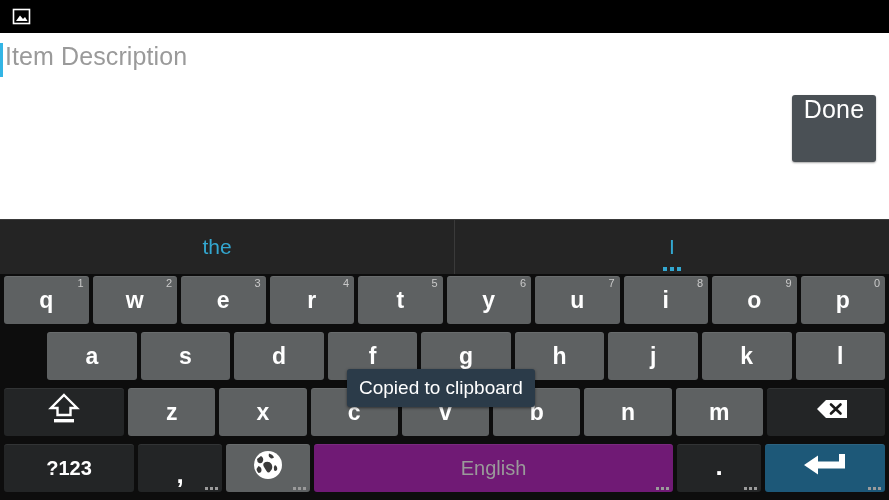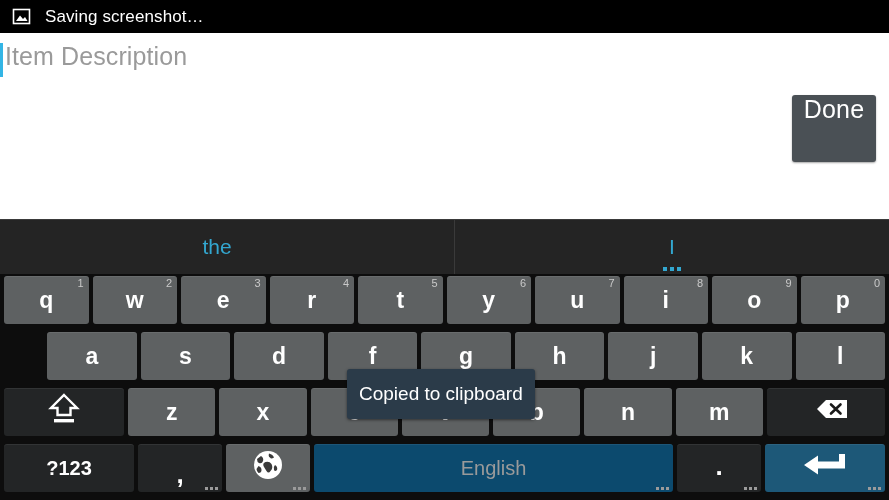--- a/index.html
+++ b/index.html
@@ -187,39 +187,39 @@
     background: #9b9b9b;
     display: block;
   }
   
   #row3 .shift { flex: 0 0 120px; }
   #row3 .backspace { flex: 0 0 118px; }
   
   #row4 .k123 { flex: 0 0 130px; }
   #row4 .comma { flex: 0 0 84px; }
   #row4 .globe { flex: 0 0 84px; background:#5e6162; }
-  #row4 .space { flex: 1 1 auto; background:#0c4a6e; }
+  #row4 .space { flex: 1 1 auto; background:#701a75; }
   #row4 .period { flex: 0 0 84px; }
   #row4 .enter { flex: 0 0 120px; background: #1d5878; }
   #row4 .space .space-label {
     color: #9a9a9a;
     font-size: 20px;
     font-weight: normal;
   }
   #row4 .comma .glyph { font-size: 26px; position:relative; top:6px; }
   #row4 .period .glyph { font-size: 26px; position:relative; top:-2px; }
   #row4 .k123 .glyph { font-size: 20px; }
 
   
   #toast {
     position: absolute;
     left: 347px;
     top: 369px;
     height: 34px;
-    padding: 8px 12px;
+    padding: 2px 12px;
     background: #2b3b49;
     border-radius: 3px;
     display: flex;
     align-items: center;
     justify-content: center;
     box-shadow: 0 1px 3px rgba(0,0,0,0.5);
   }
   #toast .toast-text {
     color: #ffffff;
     font-size: 19px;
@@ -231,21 +231,20 @@
 
 <div id="screen">
 
   <div id="status-bar">
     <span class="status-icon">
       <svg width="19" height="19" viewBox="0 0 19 19" aria-hidden="true">
         <rect x="1.5" y="2.5" width="16" height="14" fill="none" stroke="#ffffff" stroke-width="1.6"></rect>
         <path d="M4 14 L8 8.5 L11 12 L13 10 L15.5 14 Z" fill="#ffffff"></path>
       </svg>
     </span>
-    <span class="status-text">Saving screenshot…</span>
   </div>
 
   <div id="app-area">
 
     <div id="text-field">
       <div id="caret"></div>
       <div id="field-placeholder">Item Description</div>
     </div>
 
     <div id="done-button">

